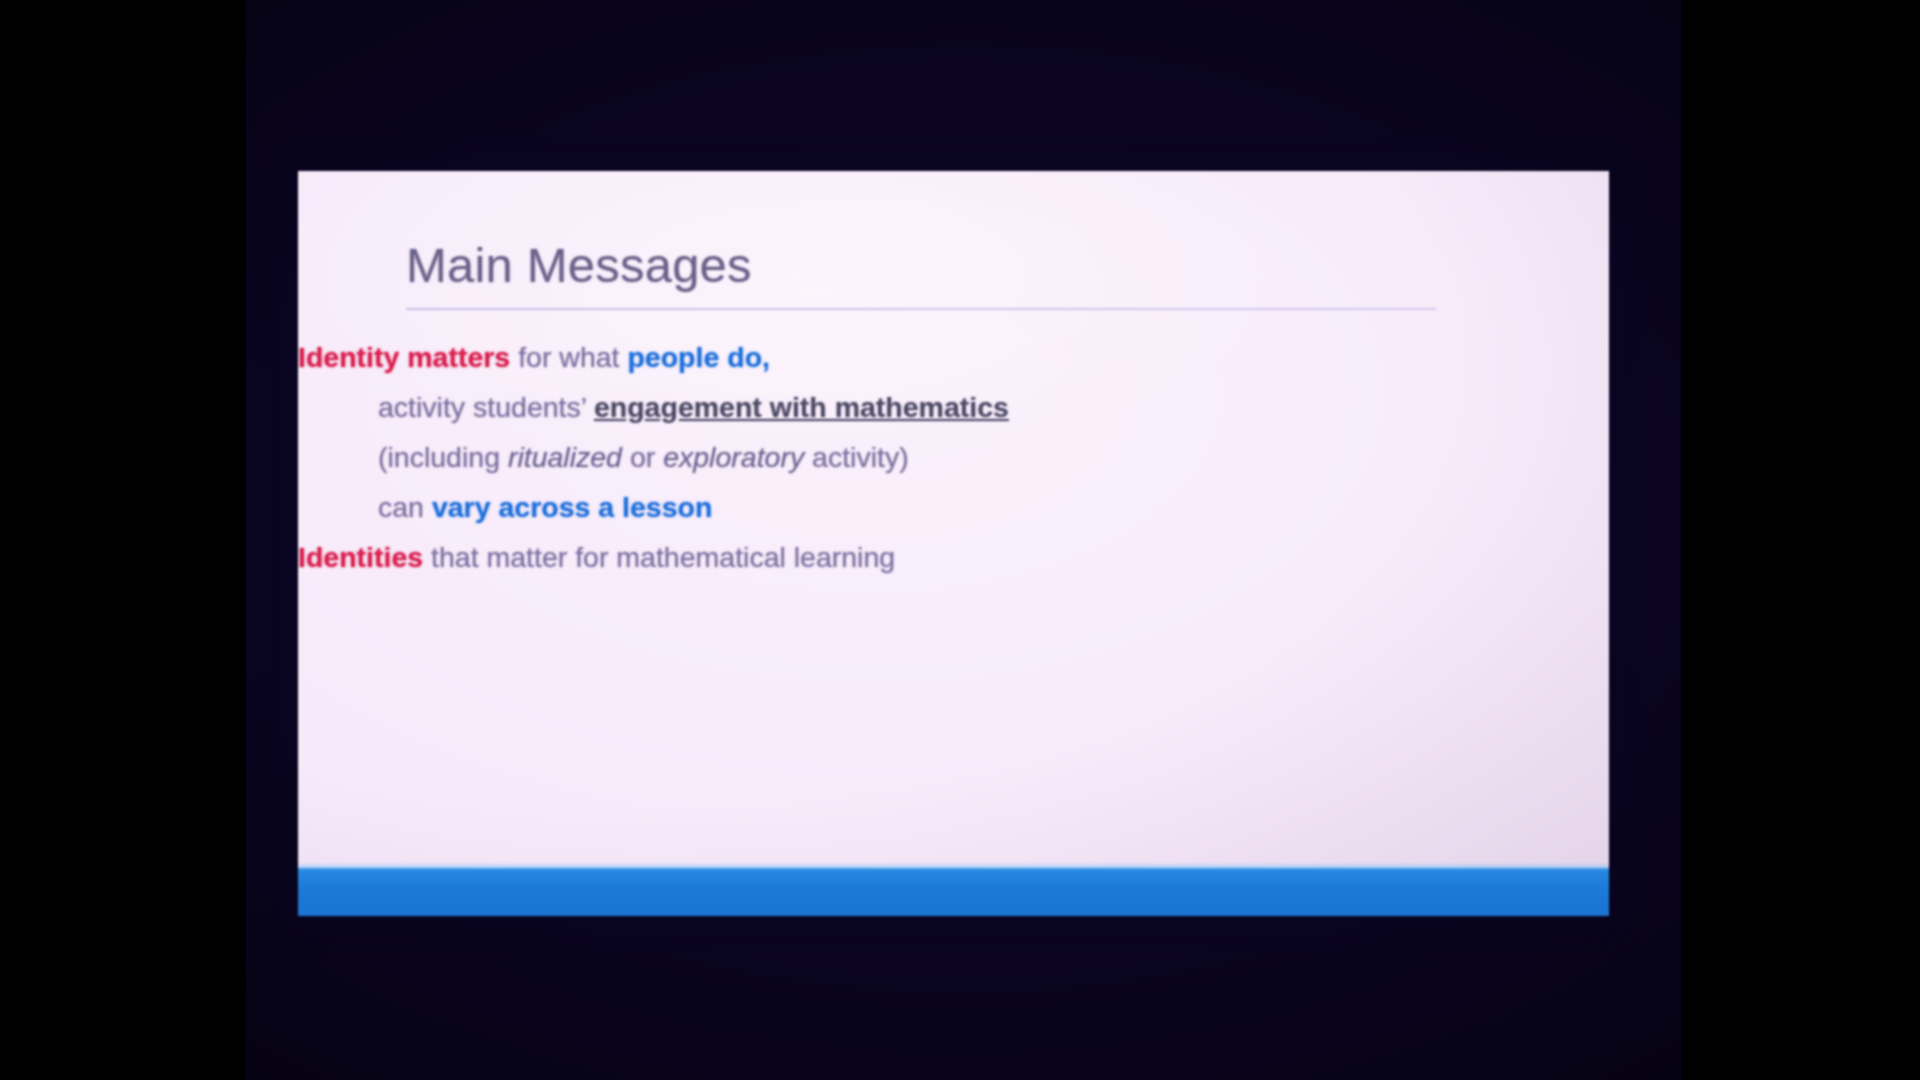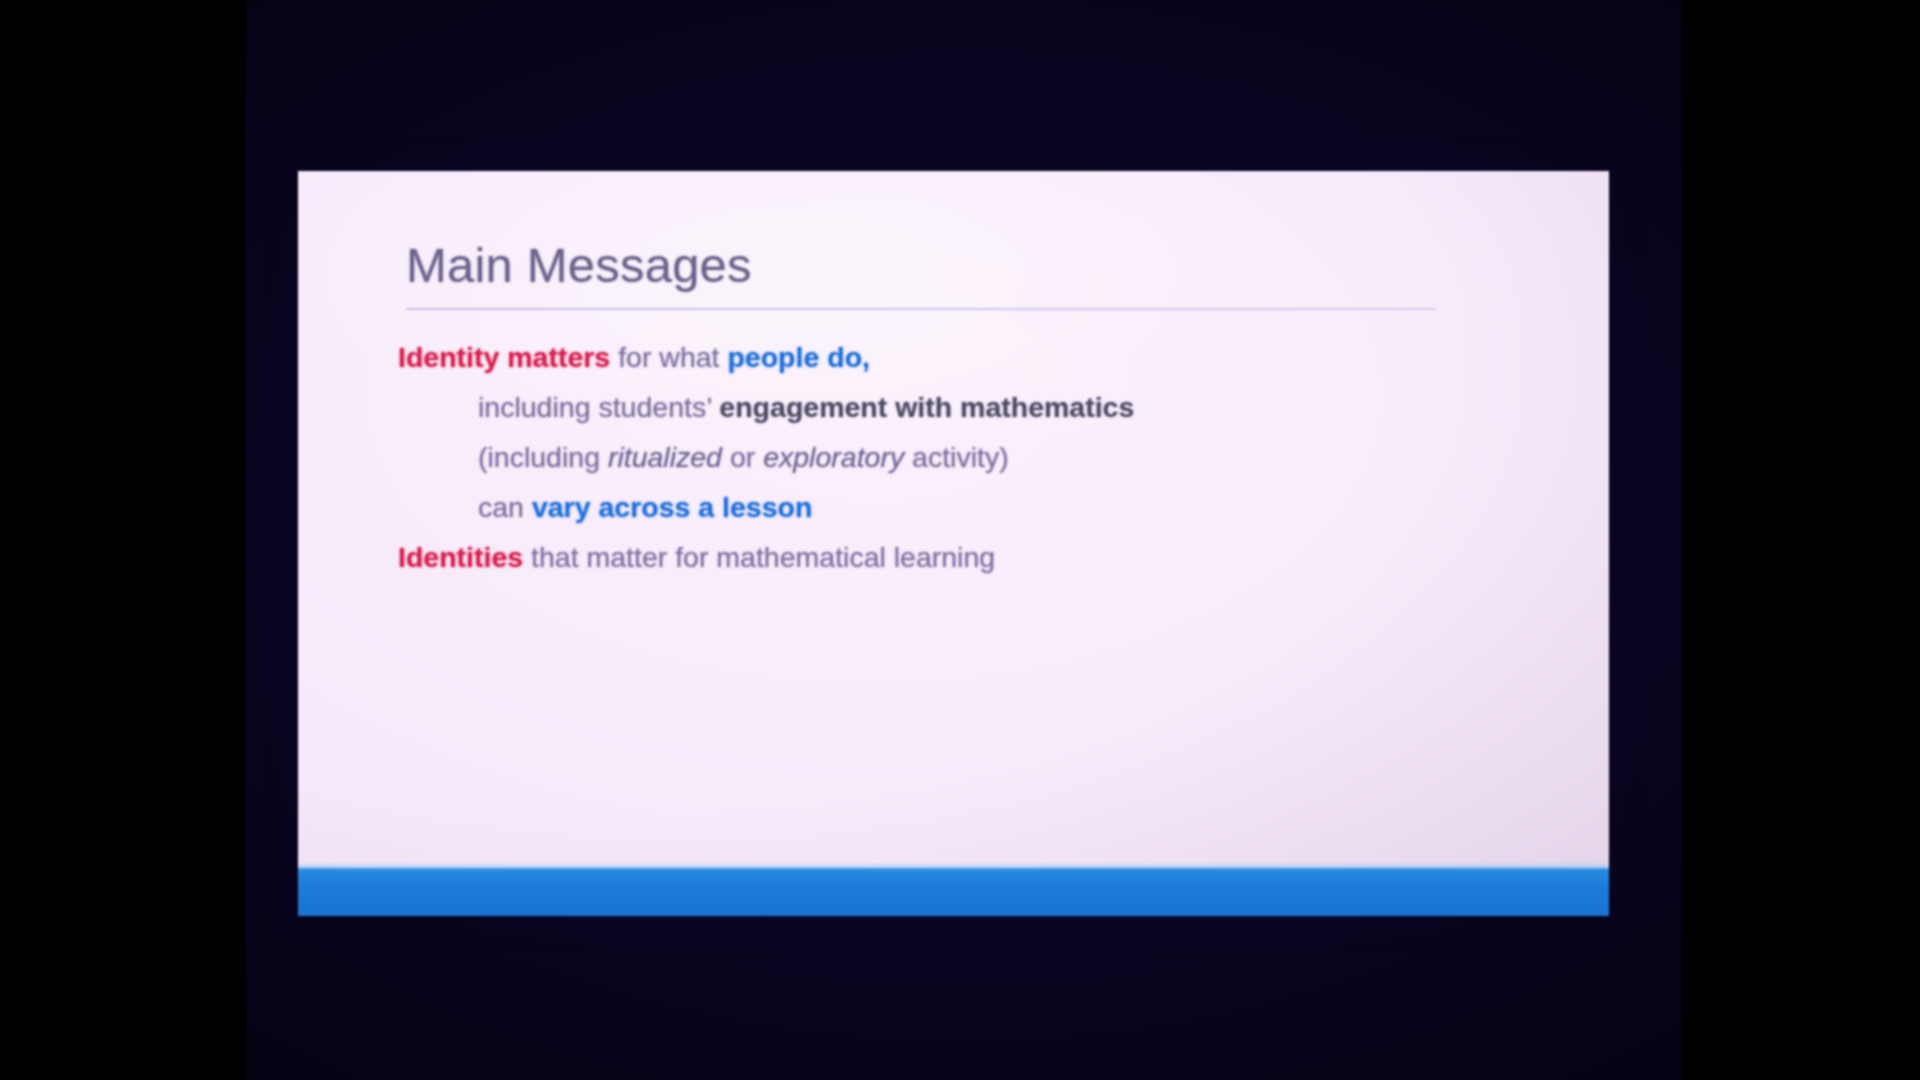--- a/index.html
+++ b/index.html
@@ -52,35 +52,35 @@
     line-height:1.0;
     text-shadow:0 0 3px rgba(120,100,160,0.35);
   }
   .title-rule {
     margin:18px 0 0 108px;
     width:1030px; height:2px;
     background:linear-gradient(to right,#c8bde6,#cfc4e9 70%,#d4cbeb);
     opacity:.95;
   }
 
-  .lines { margin-top:22px; padding-left:100px; }
+  .lines { margin-top:22px; }
   .line {
     font-size:28.5px;
     line-height:50px;
     white-space:nowrap;
     color:#6c6490;
     text-shadow:0 0 2.4px rgba(110,90,150,0.38);
   }
   .line.indent { padding-left:80px; }
   .line.spacer { height:50px; }
   .line.gap    { margin-top:48px; }
   .it  { font-style:italic; }
   .red  { color:#d61f4e; font-weight:bold; text-shadow:0 0 3px rgba(214,31,78,0.45); }
   .blue { color:#1e6fd9; font-weight:bold; text-shadow:0 0 3px rgba(30,111,217,0.45); }
-  .dark { color:#4b4a63; font-weight:bold; }
+  .dark { color:#4b4a63; font-weight:bold;text-decoration:underline; }
   .plum { color:#7b6f9e; }
   .deep { color:#5d5580; font-weight:bold; }
 
   
   #footer-band {
     position:absolute; left:0; bottom:0; width:100%; height:48px;
     background:linear-gradient(to bottom,#2a8ae0 0%,#1f7bd6 40%,#1d74cf 100%);
     z-index:3;
   }
   #footer-band::before{
@@ -98,21 +98,21 @@
   <div class="bar" id="bar-right"></div>
 
   <div id="slide">
     <div id="slide-body">
 
       <div class="title">Main Messages</div>
       <div class="title-rule"></div>
 
       <div class="lines" id="bullet-lines">
           <div class="line"><span class="red">Identity matters</span><span class="plum"> for what </span><span class="blue">people do</span><span class="blue">,</span></div>
-          <div class="line indent"><span class="plum">including students’ </span><span class="dark">engagement with mathematics</span></div>
+          <div class="line indent"><span class="plum">activity students’ </span><span class="dark">engagement with mathematics</span></div>
           <div class="line indent"><span class="plum">(including </span><span class="it">ritualized</span><span class="plum"> or </span><span class="it">exploratory</span><span class="plum"> activity)</span></div>
           <div class="line indent"><span class="plum">can </span><span class="blue">vary across a lesson</span></div>
           <div class="line"><span class="red">Identities</span><span class="plum"> that matter for mathematical learning</span></div>
           <div class="line spacer">&nbsp;</div>
         </div>
 
     </div>
     <div id="footer-band"></div>
   </div>
 

